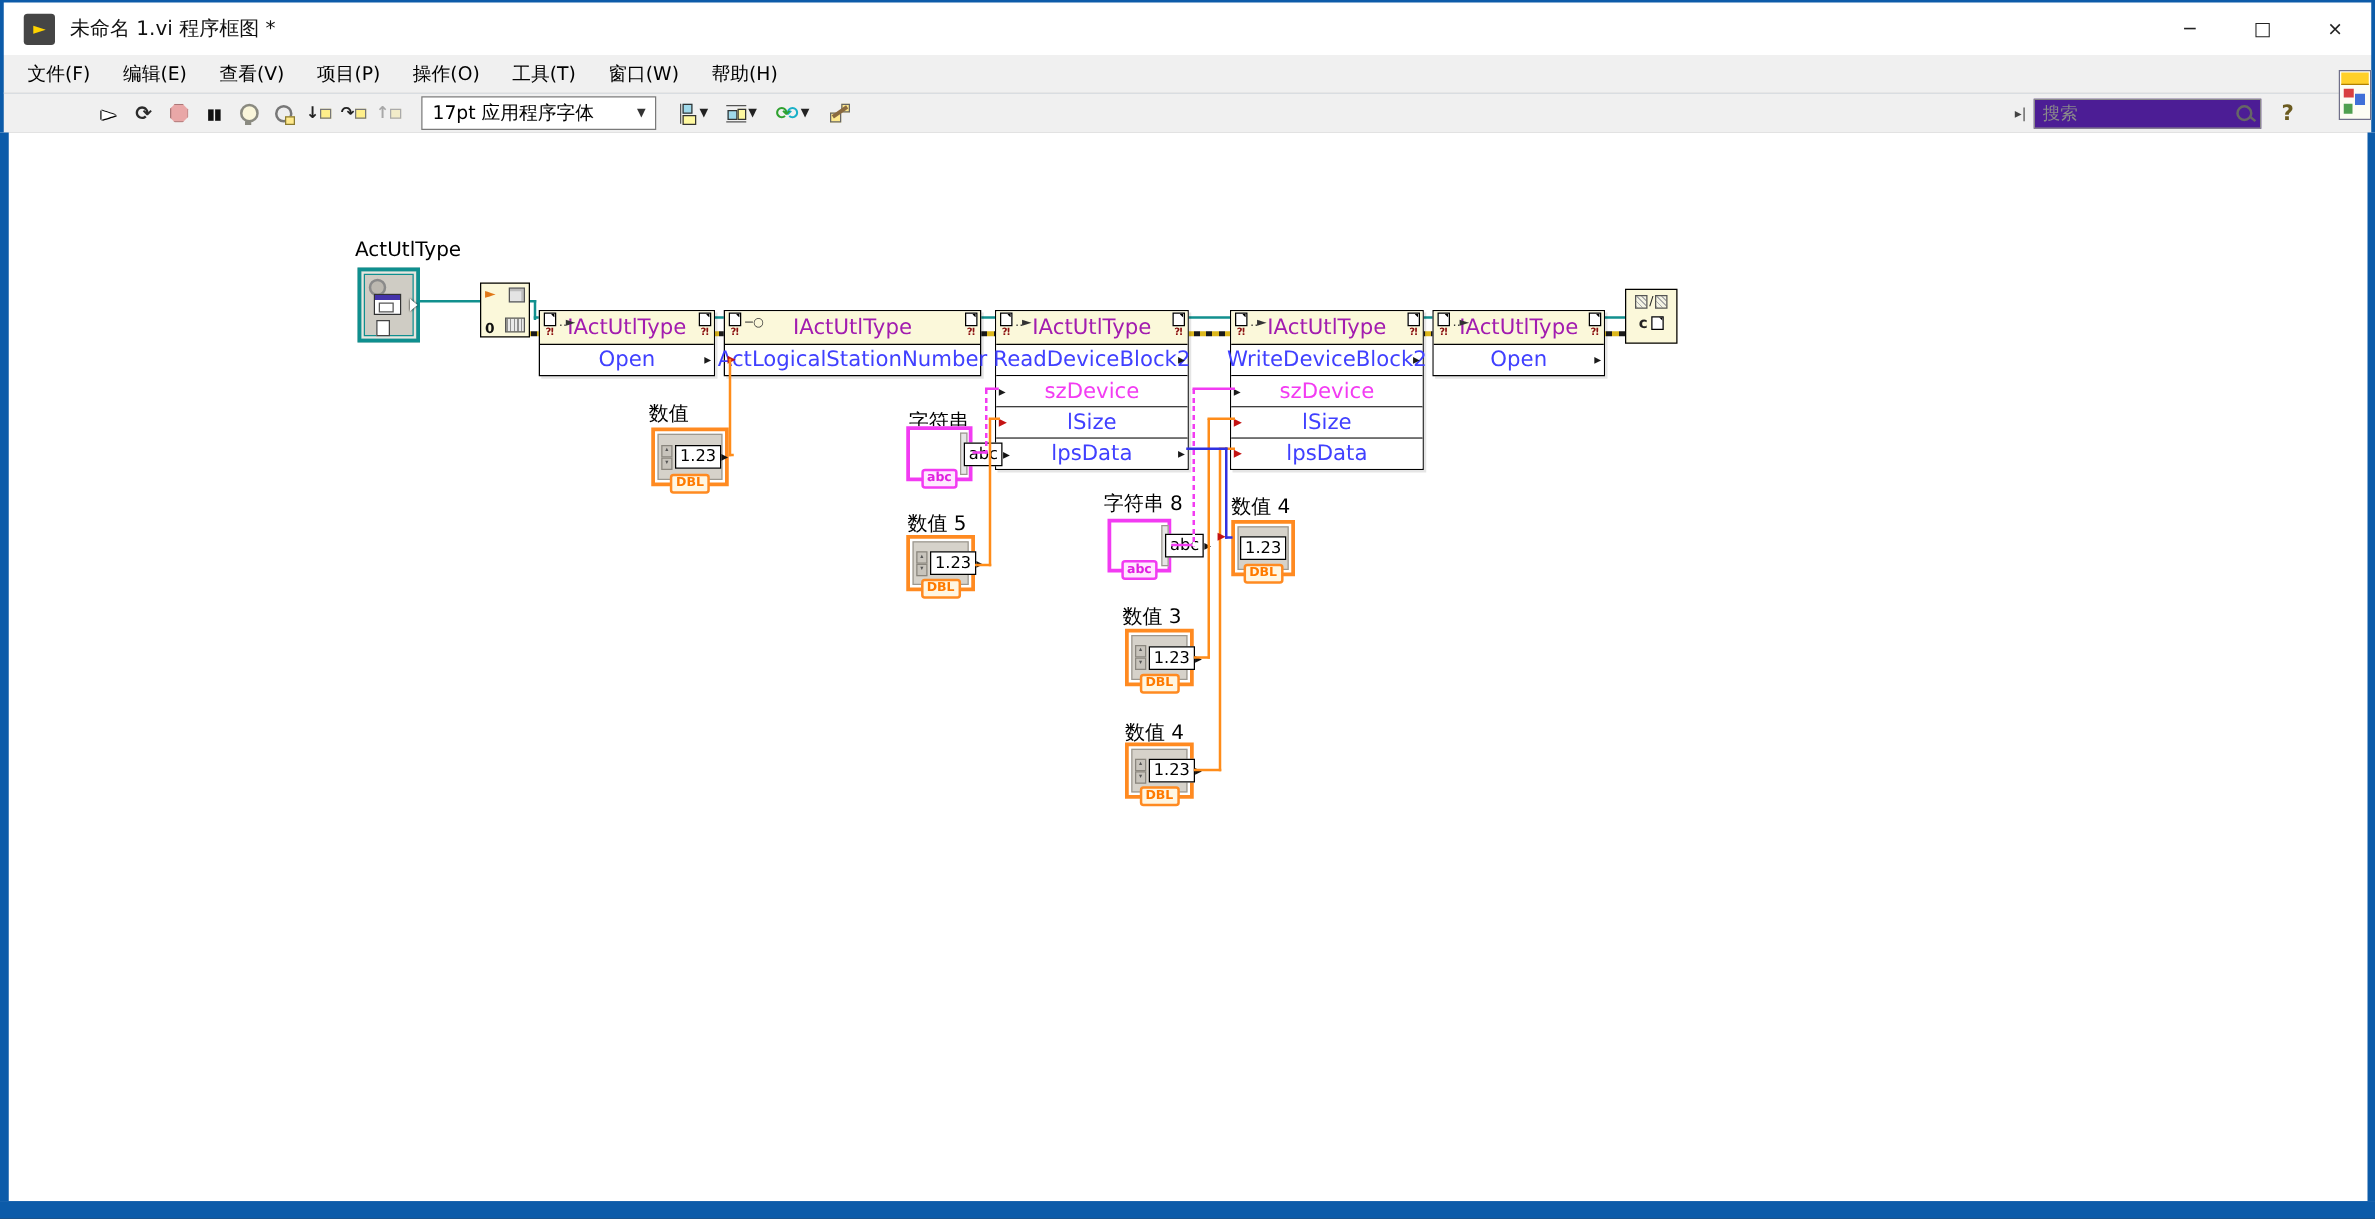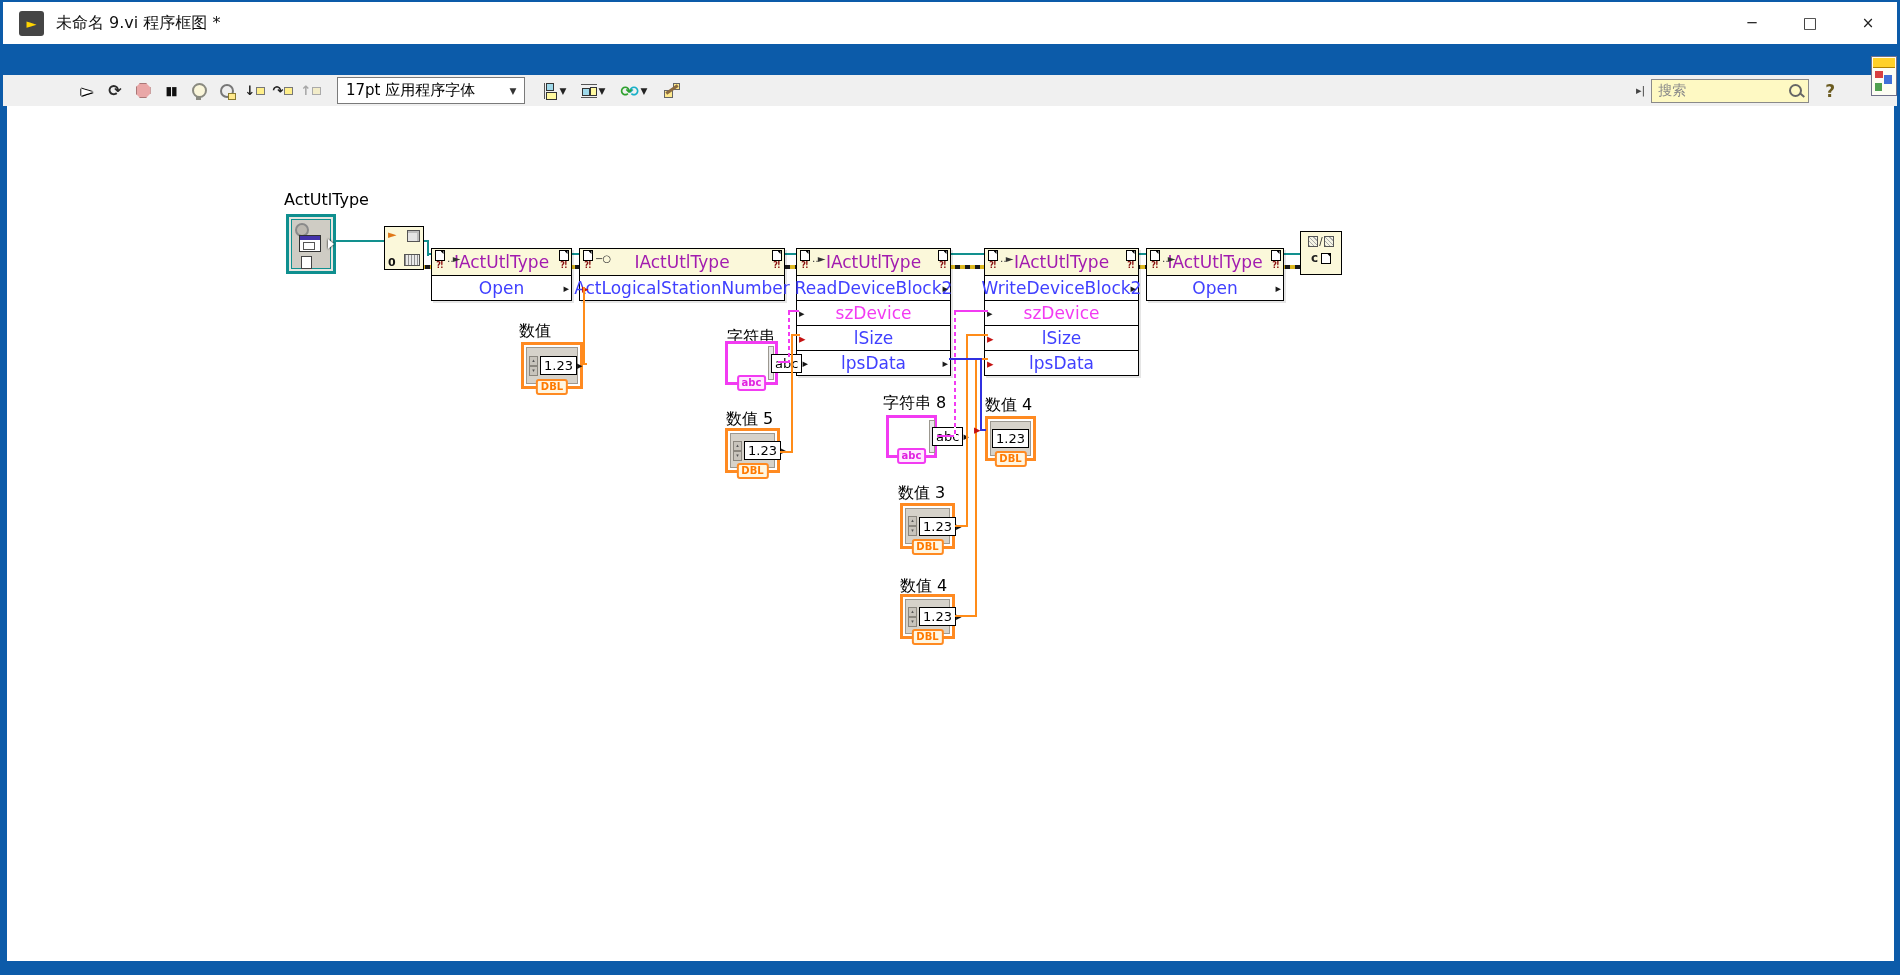--- a/index.html
+++ b/index.html
@@ -44,21 +44,21 @@
   .g-reorder{position:relative;width:18px;height:16px;}
   .g-reorder span{position:absolute;font-size:14px;font-weight:bold;line-height:16px;}
   .g-reorder .r1{left:0;top:0;color:#2fa12f;}
   .g-reorder .r2{left:6px;top:0;color:#19b0c8;transform:scaleX(-1);}
   .g-clean{position:relative;width:17px;height:15px;}
   .g-clean .c1{position:absolute;left:0;bottom:0;width:7px;height:6px;background:#ffe98c;border:1px solid #666;}
   .g-clean .c2{position:absolute;right:1px;top:0;width:5px;height:5px;background:#ffe98c;border:1px solid #666;}
   .g-clean .c3{position:absolute;left:1px;top:5px;width:14px;height:3px;background:#8a6a40;transform:rotate(-35deg);}
   .searcharea{margin-left:auto;display:flex;align-items:center;margin-right:62px;}
   .navtog{font-size:11px;color:#444;margin-right:6px;}
-  .searchbox{width:158px;height:24px;border:1px solid #8a8a8a;background:#fef9c3;display:flex;align-items:center;padding:0 6px;box-sizing:border-box;}
+  .searchbox{width:182px;height:24px;border:1px solid #8a8a8a;background:#4c1d95;display:flex;align-items:center;padding:0 6px;box-sizing:border-box;}
   .search-text{font-size:14px;color:#8a8a8a;}
   .mag{margin-left:auto;width:9px;height:9px;border:2px solid #666;border-radius:50%;position:relative;}
   .mag:after{content:"";position:absolute;left:8px;top:8px;width:6px;height:2px;background:#666;transform:rotate(40deg);}
   .helpbtn{font-size:17px;font-weight:bold;color:#6b5b20;margin-left:16px;}
   .viicon{position:absolute;right:3px;top:56px;width:24px;height:38px;background:#fdfdf4;border:1px solid #70708a;z-index:9;}
   .viicon .b1{position:absolute;left:1px;top:1px;right:1px;height:9px;background:#ffd02a;border-bottom:1px solid #b08000;}
   .viicon .b2{position:absolute;left:3px;top:14px;width:8px;height:7px;background:#d84040;}
   .viicon .b3{position:absolute;left:12px;top:18px;width:8px;height:9px;background:#4070d8;}
   .viicon .b4{position:absolute;left:3px;top:26px;width:7px;height:8px;background:#50a050;}
   
@@ -126,28 +126,38 @@
 </style>
 </head>
 <body>
 
 <div class="page">
 
   <div class="titlebar">
     <div class="appicon">
         <span>►</span>
       </div>
-    <div class="title-text">未命名 9.vi 程序框图 *</div>
+    <div class="title-text">未命名 1.vi 程序框图 *</div>
     <div class="winbtns">
       <div class="winbtn">─</div>
       <div class="winbtn">□</div>
       <div class="winbtn">×</div>
     </div>
   </div>
 
+  <div class="menubar">
+    <div class="menu-item">文件(F)</div>
+    <div class="menu-item">编辑(E)</div>
+    <div class="menu-item">查看(V)</div>
+    <div class="menu-item">项目(P)</div>
+    <div class="menu-item">操作(O)</div>
+    <div class="menu-item">工具(T)</div>
+    <div class="menu-item">窗口(W)</div>
+    <div class="menu-item">帮助(H)</div>
+  </div>
 
   <div class="toolbar">
     <div class="tbtn">
         <span class="g-run">►</span>
       </div>
     <div class="tbtn">
         <span class="g-runc">⟳</span>
       </div>
     <div class="tbtn">
         <span class="g-abort"></span>

